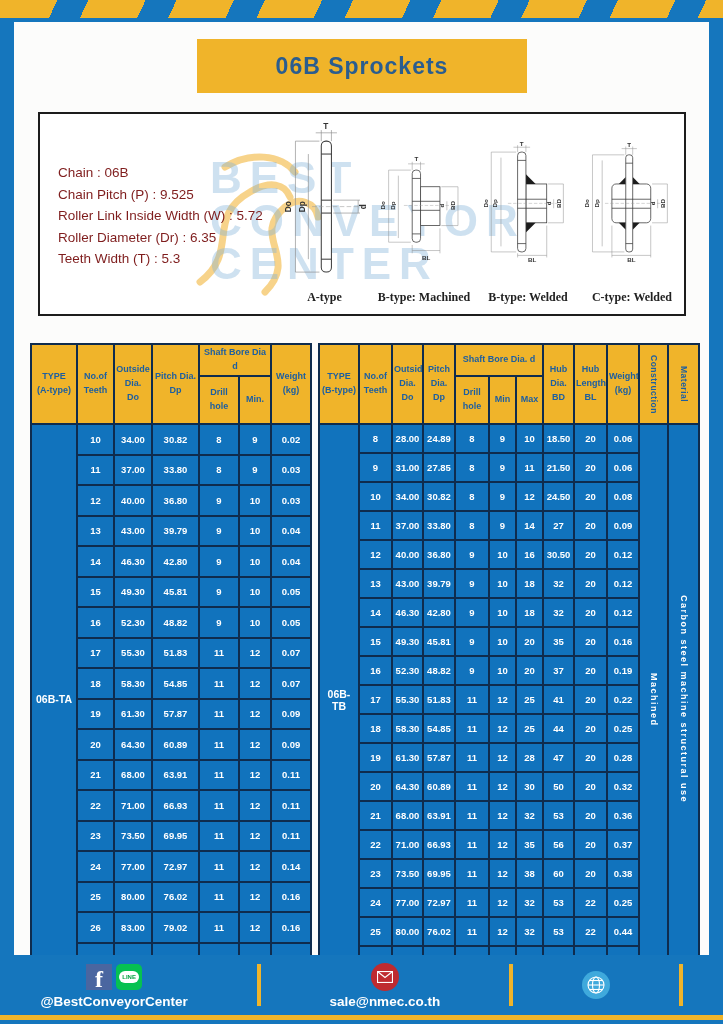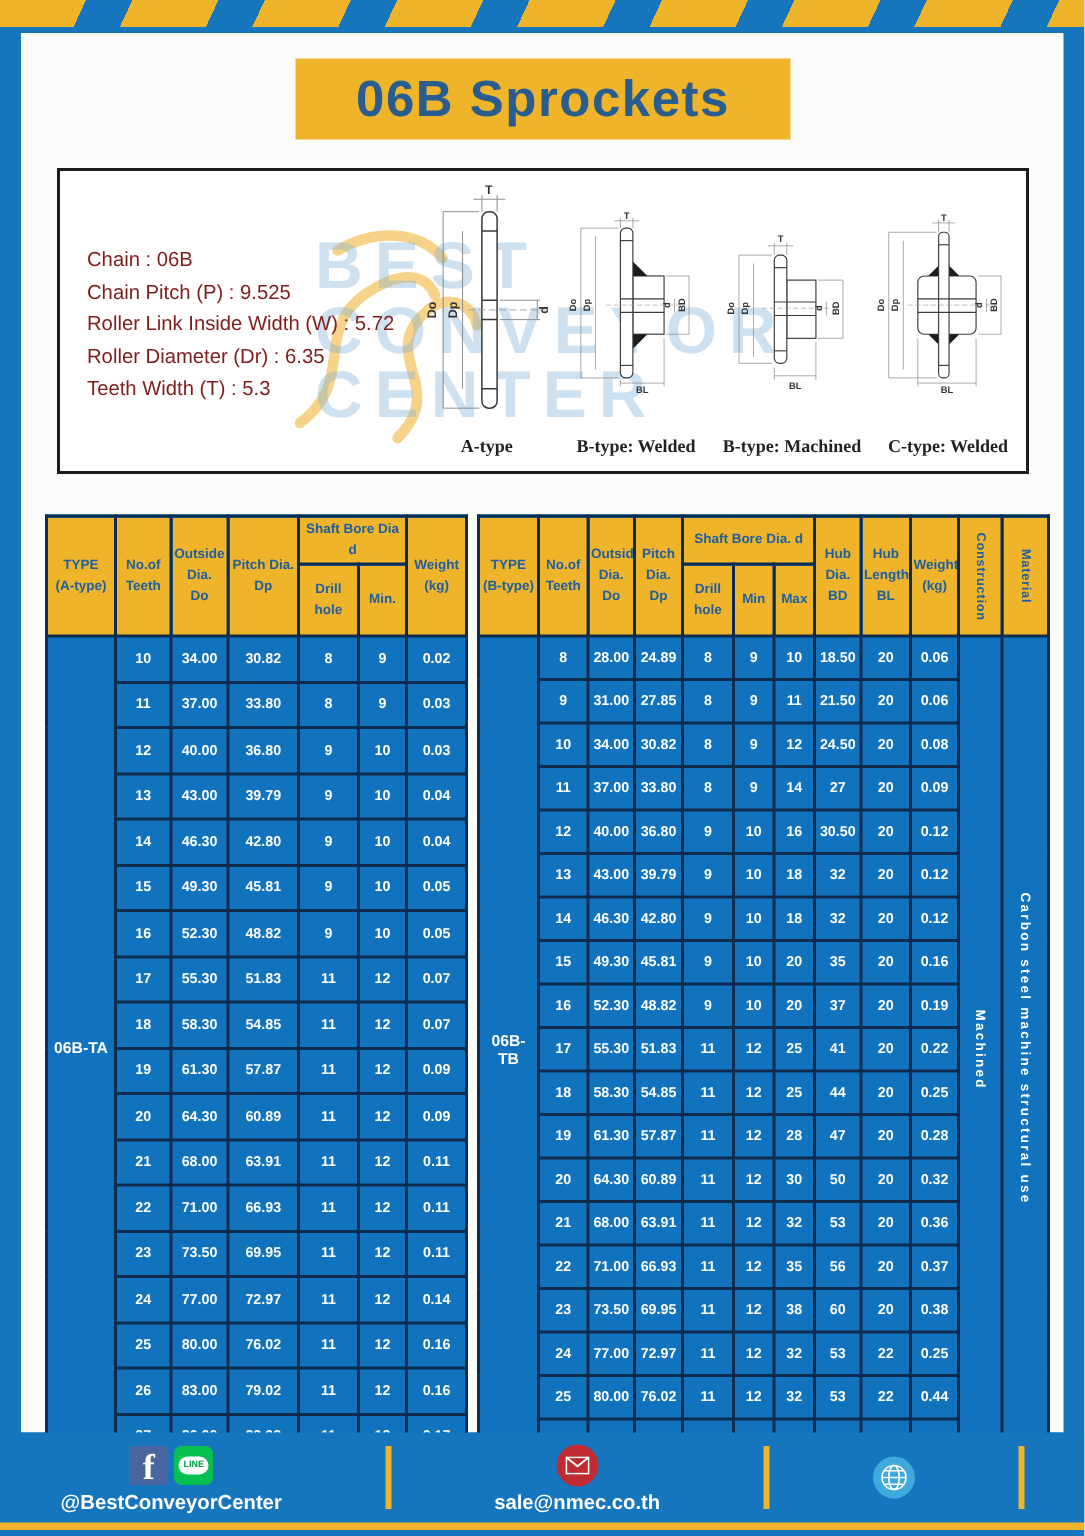--- a/index.html
+++ b/index.html
@@ -8,21 +8,21 @@
 
   
   .hazard { position:absolute; left:0; top:0; width:723px; height:18px;
     background:repeating-linear-gradient(115deg,#f0b42a 0 52px,#1576bd 52px 80px); }
 
   
   .sheet { position:absolute; left:14px; top:22px; width:695px; height:933px; background:#fcfcfb; }
 
   .title-box { position:absolute; left:183px; top:17px; width:330px; height:54px; background:#f0b42a;
     display:flex; align-items:center; justify-content:center; }
-  .title-box span { font-size:34px; font-weight:bold; color:#2a5d8f; letter-spacing:1px; }
+  .title-box span { font-size:23px; font-weight:bold; color:#2a5d8f; letter-spacing:1px; }
 
   
   .panel { position:absolute; left:24px; top:90px; width:648px; height:204px; background:#fff;
     border:2px solid #1c1c1c; box-sizing:border-box; overflow:hidden; }
   .watermark { position:absolute; left:170px; top:42px; z-index:0; font-weight:bold; font-size:44px;
     line-height:0.98; letter-spacing:8px; color:rgba(125,175,215,0.38); white-space:pre-line; }
   .wlogo { position:absolute; left:130px; top:8px; z-index:0; opacity:0.5; }
   .specs { position:absolute; left:0; top:0; bottom:0; width:237px; z-index:1; padding:48px 0 0 18px; box-sizing:border-box; }
   .specs div { font-size:13.5px; font-weight:normal; color:#7f1d1d; line-height:1.6; white-space:nowrap; }
   .drawings { position:absolute; left:237px; top:0; right:0; bottom:0; z-index:1; display:flex; }
@@ -124,20 +124,53 @@
               <line class="dim" x1="20" y1="164" x2="46" y2="164"></line>
             <text class="dl" transform="rotate(-90 15 93)" x="15" y="93" text-anchor="middle">Do</text>
             <line class="dim" x1="34" y1="36" x2="34" y2="150"></line>
             <text class="dl" transform="rotate(-90 30 93)" x="30" y="93" text-anchor="middle">Dp</text>
             <line class="dim" x1="61" y1="86" x2="90" y2="86"></line>
               <line class="dim" x1="61" y1="100" x2="90" y2="100"></line>
             <line class="dim" x1="88" y1="86" x2="88" y2="100"></line>
             <text class="dl" transform="rotate(-90 96 93)" x="96" y="93" text-anchor="middle">d</text>
           </svg>
           <div class="cap">A-type</div>
+        </div>
+
+        <div class="fig">
+          <svg viewBox="0 0 150 176">
+            <line class="dim" x1="58" y1="42" x2="58" y2="30"></line>
+              <line class="dim" x1="70" y1="42" x2="70" y2="30"></line>
+            <line class="dim" x1="52" y1="33" x2="76" y2="33"></line>
+            <text class="dl" x="64" y="29" text-anchor="middle">T</text>
+            <rect class="part" x="70" y="66" width="28" height="56"></rect>
+            <rect class="part" x="58" y="42" width="12" height="104" rx="5"></rect>
+            <line class="part" x1="58" y1="54" x2="70" y2="54"></line>
+              <line class="part" x1="58" y1="134" x2="70" y2="134"></line>
+            <line class="part" x1="58" y1="87" x2="98" y2="87"></line>
+              <line class="part" x1="58" y1="100" x2="98" y2="100"></line>
+            <line class="cl" x1="46" y1="93" x2="118" y2="93"></line>
+            <line class="dim" x1="24" y1="42" x2="24" y2="146"></line>
+              <line class="dim" x1="24" y1="42" x2="56" y2="42"></line>
+              <line class="dim" x1="24" y1="146" x2="56" y2="146"></line>
+            <text class="dl" transform="rotate(-90 19 93)" x="19" y="93" text-anchor="middle">Do</text>
+            <line class="dim" x1="38" y1="50" x2="38" y2="140"></line>
+            <text class="dl" transform="rotate(-90 33 93)" x="33" y="93" text-anchor="middle">Dp</text>
+            <line class="dim" x1="108" y1="87" x2="108" y2="100"></line>
+            <text class="dl" transform="rotate(-90 104 93)" x="104" y="93" text-anchor="middle">d</text>
+            <line class="dim" x1="124" y1="66" x2="124" y2="122"></line>
+              <line class="dim" x1="100" y1="66" x2="124" y2="66"></line>
+              <line class="dim" x1="100" y1="122" x2="124" y2="122"></line>
+            <text class="dl" transform="rotate(-90 120 93)" x="120" y="93" text-anchor="middle">BD</text>
+            <line class="dim" x1="58" y1="150" x2="58" y2="162"></line>
+              <line class="dim" x1="98" y1="126" x2="98" y2="162"></line>
+            <line class="dim" x1="58" y1="158" x2="98" y2="158"></line>
+            <text class="dl" x="78" y="171" text-anchor="middle">BL</text>
+          </svg>
+          <div class="cap">B-type: Machined</div>
         </div>
 
         <div class="fig">
           <svg viewBox="0 0 150 176">
             <line class="dim" x1="60" y1="16" x2="60" y2="6"></line>
               <line class="dim" x1="72" y1="16" x2="72" y2="6"></line>
             <line class="dim" x1="54" y1="9" x2="78" y2="9"></line>
             <text class="dl" x="66" y="7" text-anchor="middle">T</text>
             <rect class="part" x="72" y="62" width="30" height="56"></rect>
             <polygon class="weld" points="72,62 86,62 72,48"></polygon>
@@ -159,53 +192,20 @@
             <line class="dim" x1="126" y1="62" x2="126" y2="118"></line>
               <line class="dim" x1="104" y1="62" x2="126" y2="62"></line>
               <line class="dim" x1="104" y1="118" x2="126" y2="118"></line>
             <text class="dl" transform="rotate(-90 122 90)" x="122" y="90" text-anchor="middle">BD</text>
             <line class="dim" x1="60" y1="162" x2="60" y2="168"></line>
               <line class="dim" x1="102" y1="122" x2="102" y2="168"></line>
             <line class="dim" x1="60" y1="165" x2="102" y2="165"></line>
             <text class="dl" x="81" y="175" text-anchor="middle">BL</text>
           </svg>
           <div class="cap">B-type: Welded</div>
-        </div>
-
-        <div class="fig">
-          <svg viewBox="0 0 150 176">
-            <line class="dim" x1="58" y1="42" x2="58" y2="30"></line>
-              <line class="dim" x1="70" y1="42" x2="70" y2="30"></line>
-            <line class="dim" x1="52" y1="33" x2="76" y2="33"></line>
-            <text class="dl" x="64" y="29" text-anchor="middle">T</text>
-            <rect class="part" x="70" y="66" width="28" height="56"></rect>
-            <rect class="part" x="58" y="42" width="12" height="104" rx="5"></rect>
-            <line class="part" x1="58" y1="54" x2="70" y2="54"></line>
-              <line class="part" x1="58" y1="134" x2="70" y2="134"></line>
-            <line class="part" x1="58" y1="87" x2="98" y2="87"></line>
-              <line class="part" x1="58" y1="100" x2="98" y2="100"></line>
-            <line class="cl" x1="46" y1="93" x2="118" y2="93"></line>
-            <line class="dim" x1="24" y1="42" x2="24" y2="146"></line>
-              <line class="dim" x1="24" y1="42" x2="56" y2="42"></line>
-              <line class="dim" x1="24" y1="146" x2="56" y2="146"></line>
-            <text class="dl" transform="rotate(-90 19 93)" x="19" y="93" text-anchor="middle">Do</text>
-            <line class="dim" x1="38" y1="50" x2="38" y2="140"></line>
-            <text class="dl" transform="rotate(-90 33 93)" x="33" y="93" text-anchor="middle">Dp</text>
-            <line class="dim" x1="108" y1="87" x2="108" y2="100"></line>
-            <text class="dl" transform="rotate(-90 104 93)" x="104" y="93" text-anchor="middle">d</text>
-            <line class="dim" x1="124" y1="66" x2="124" y2="122"></line>
-              <line class="dim" x1="100" y1="66" x2="124" y2="66"></line>
-              <line class="dim" x1="100" y1="122" x2="124" y2="122"></line>
-            <text class="dl" transform="rotate(-90 120 93)" x="120" y="93" text-anchor="middle">BD</text>
-            <line class="dim" x1="58" y1="150" x2="58" y2="162"></line>
-              <line class="dim" x1="98" y1="126" x2="98" y2="162"></line>
-            <line class="dim" x1="58" y1="158" x2="98" y2="158"></line>
-            <text class="dl" x="78" y="171" text-anchor="middle">BL</text>
-          </svg>
-          <div class="cap">B-type: Machined</div>
         </div>
 
         <div class="fig">
           <svg viewBox="0 0 150 176">
             <line class="dim" x1="66" y1="20" x2="66" y2="8"></line>
               <line class="dim" x1="76" y1="20" x2="76" y2="8"></line>
             <line class="dim" x1="60" y1="11" x2="82" y2="11"></line>
             <text class="dl" x="71" y="9" text-anchor="middle">T</text>
             <rect class="part" x="46" y="62" width="56" height="56" rx="6"></rect>
             <polygon class="weld" points="66,62 56,62 66,52"></polygon>

